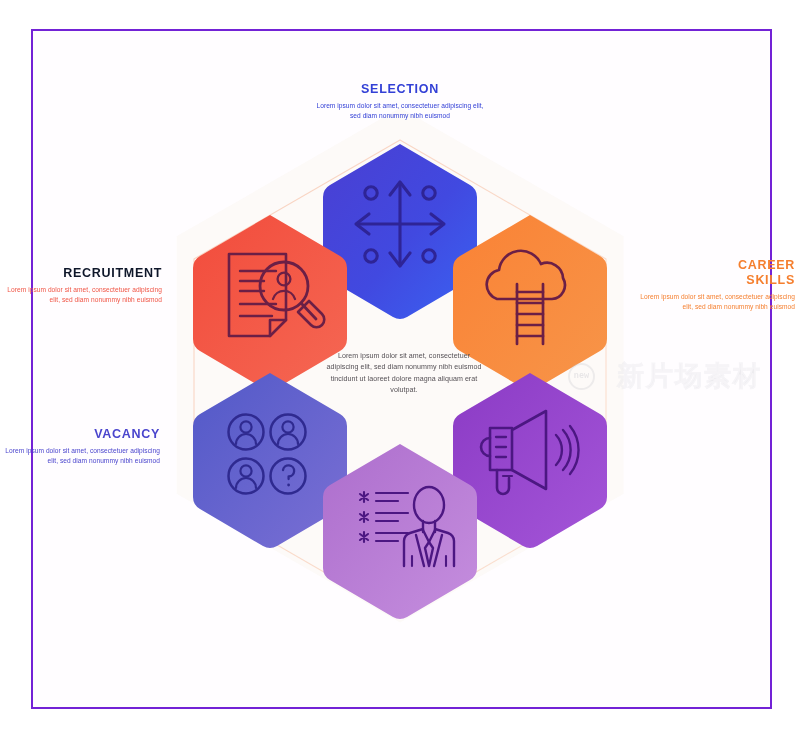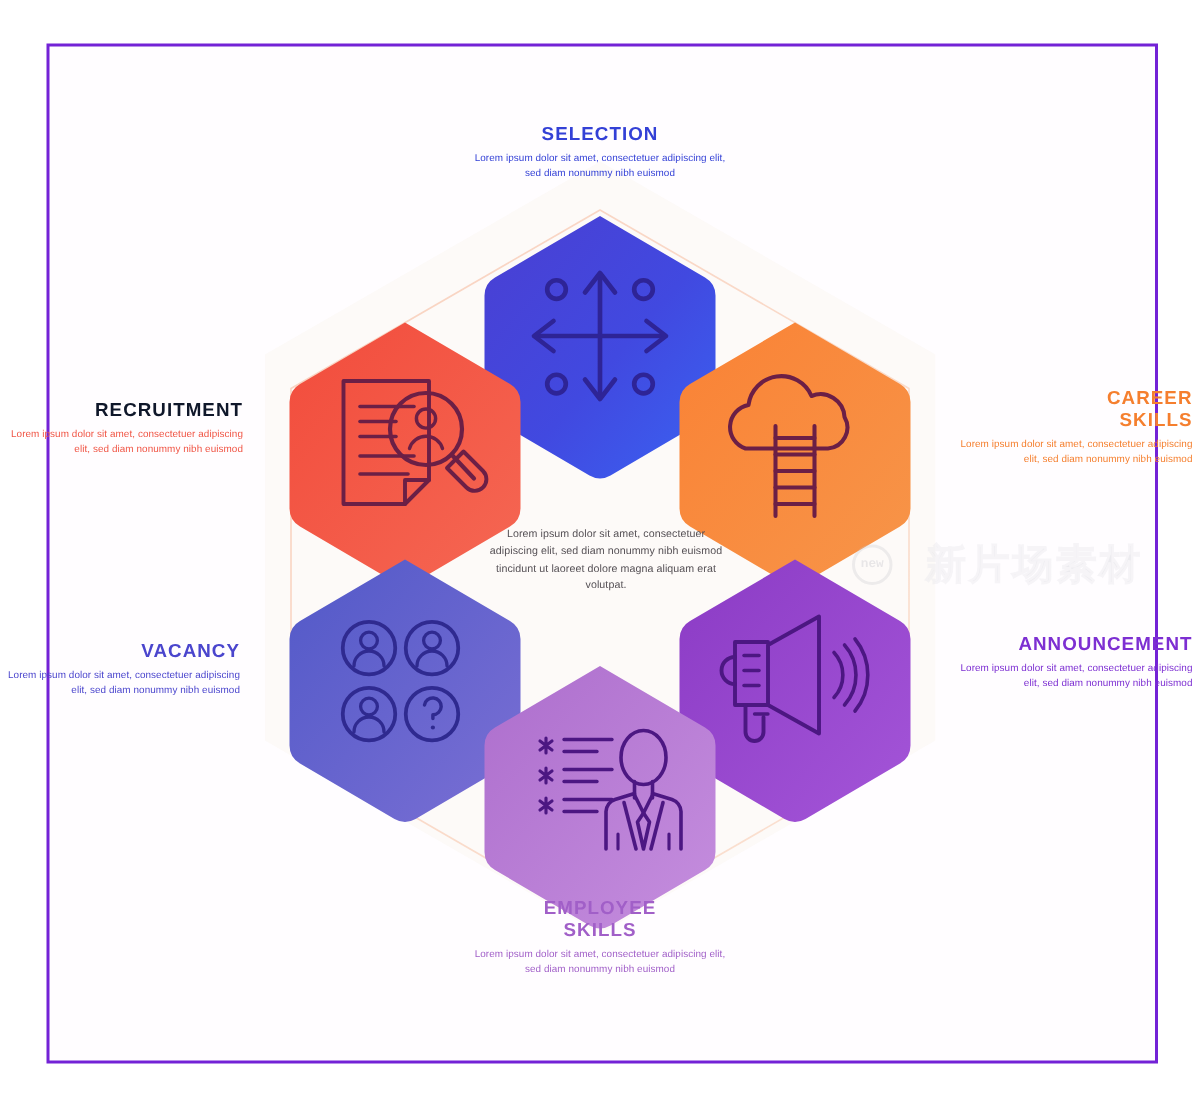--- a/index.html
+++ b/index.html
@@ -368,32 +368,21 @@
       <span>SKILLS</span>
     </div>
     <div class="desc" style="color:#f57f2e">Lorem ipsum dolor sit amet, consectetuer adipiscing elit, sed diam nonummy nibh euismod</div>
   </div>
 
   <div class="label left lbl-vacancy">
     <div class="title" style="color:#4a45cd">VACANCY</div>
     <div class="desc" style="color:#4a45cd">Lorem ipsum dolor sit amet, consectetuer adipiscing elit, sed diam nonummy nibh euismod</div>
   </div>
 
-  <div class="label right lbl-announce">
-    <div class="title" style="color:#7d2fd2">ANNOUNCEMENT</div>
-    <div class="desc" style="color:#7d2fd2">Lorem ipsum dolor sit amet, consectetuer adipiscing elit, sed diam nonummy nibh euismod</div>
-  </div>
-
-  <div class="label center lbl-employee">
-    <div class="title" style="color:#a15fc8">
-      <span>EMPLOYEE</span><br>
-      <span>SKILLS</span>
-    </div>
-    <div class="desc" style="color:#a15fc8">Lorem ipsum dolor sit amet, consectetuer adipiscing elit, sed diam nonummy nibh euismod</div>
-  </div>
+
 
   <div class="center-text">Lorem ipsum dolor sit amet, consectetuer adipiscing elit, sed diam nonummy nibh euismod tincidunt ut laoreet dolore magna aliquam erat volutpat.</div>
 
   <div class="watermark">
     <div class="wm-badge">new</div>
     <div class="wm-text">新片场素材</div>
   </div>
 
 </div>
 

